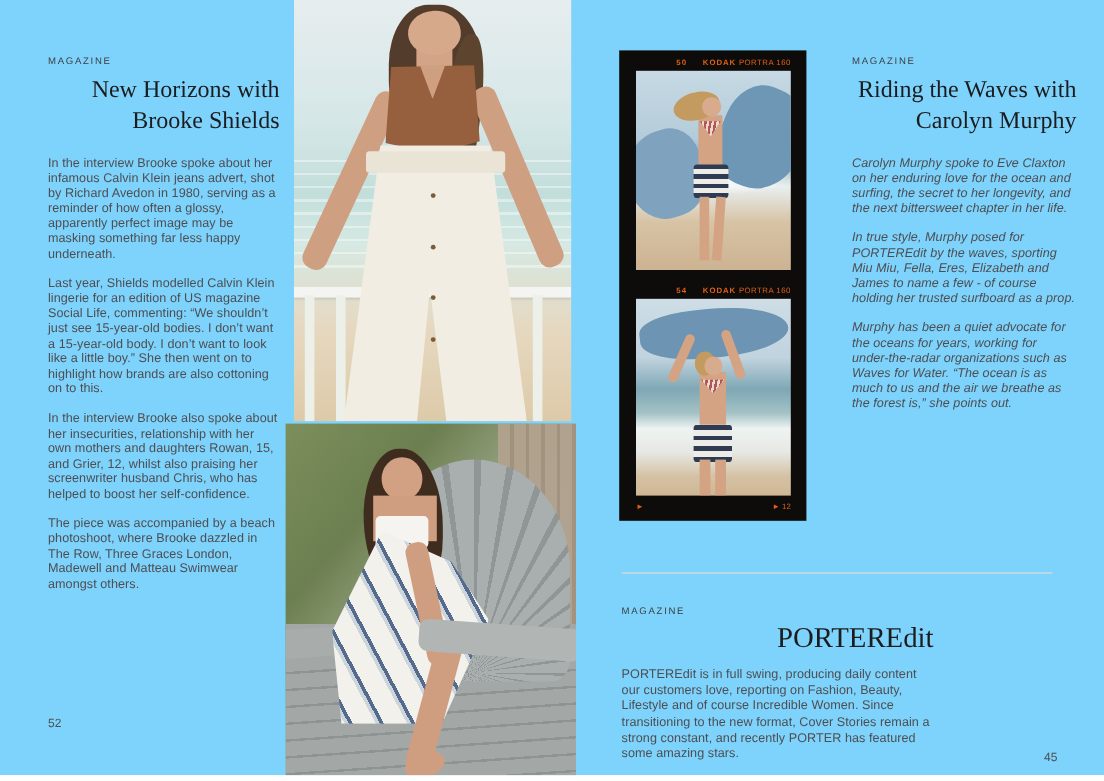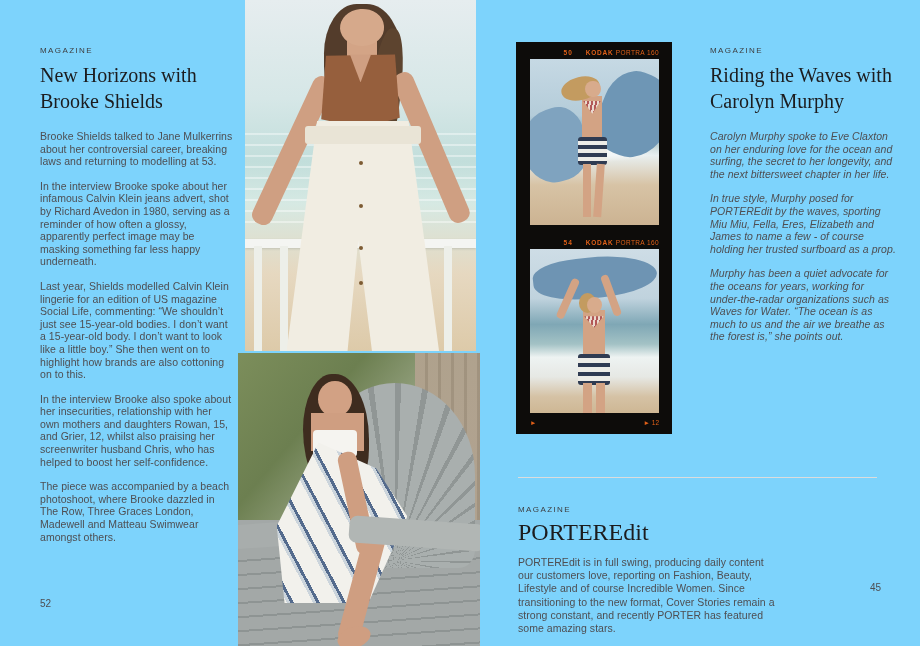--- a/index.html
+++ b/index.html
@@ -7,33 +7,33 @@
   .canvas {
     position:relative; width:920px; height:646px; background:#7dd3fc;
     overflow:hidden; font-family:"Liberation Sans", sans-serif;
   }
   
   .eyebrow {
     font-size:8px; letter-spacing:1.4px; color:#3d3d3f; font-weight:400;
   }
   .headline {
     font-family:"Liberation Serif", serif; font-weight:400;
-    font-size:20px; line-height:26px; color:#1c1c1e; margin-top:7px;
+    font-size:20px; line-height:26px; color:#1c1c1e; margin-top:7px;text-align:right;
   }
   .bodycopy p {
     font-size:10.5px; line-height:12.6px; color:#4e4e52;
     margin-bottom:12px; letter-spacing:0.05px;
   }
   .left-col  { position:absolute; left:40px;  top:46px; width:193px; }
   .right-col { position:absolute; left:710px; top:46px; width:187px; }
   .left-col .bodycopy  { margin-top:16px; }
   .right-col .bodycopy { margin-top:16px;font-style:italic; }
   .page-num { position:absolute; font-size:10px; color:#4e4e52; }
   .page-num.left  { left:40px;  top:598px; }
-  .page-num.right { left:870px; top:582px; }
+  .page-num.right { left:870px; top:626px; }
 
   
   .divider { position:absolute; left:518px; top:477px; width:359px; height:1px; background:#dcdcdc; }
   .porter { position:absolute; left:518px; top:505px; width:260px; }
   .porter .headline { font-size:24px; line-height:28px; margin-top:4px; }
   .porter .porter-body {
     font-size:10.5px; line-height:13.2px; color:#4e4e52; margin-top:10px; letter-spacing:0.05px;
   }
 
   
@@ -132,21 +132,20 @@
 </style>
 </head>
 <body>
 
 <div class="canvas">
 
   <div class="left-col">
     <div class="eyebrow">MAGAZINE</div>
     <h1 class="headline">New Horizons with Brooke Shields</h1>
     <div class="bodycopy">
-      <p>Brooke Shields talked to Jane Mulkerrins about her controversial career, breaking laws and returning to modelling at 53.</p>
       <p>In the interview Brooke spoke about her infamous Calvin Klein jeans advert, shot by Richard Avedon in 1980, serving as a reminder of how often a glossy, apparently perfect image may be masking something far less happy underneath.</p>
       <p>Last year, Shields modelled Calvin Klein lingerie for an edition of US magazine Social Life, commenting: “We shouldn’t just see 15-year-old bodies. I don’t want a 15-year-old body. I don’t want to look like a little boy.” She then went on to highlight how brands are also cottoning on to this.</p>
       <p>In the interview Brooke also spoke about her insecurities, relationship with her own mothers and daughters Rowan, 15, and Grier, 12, whilst also praising her screenwriter husband Chris, who has helped to boost her self-confidence.</p>
       <p>The piece was accompanied by a beach photoshoot, where Brooke dazzled in The Row, Three Graces London, Madewell and Matteau Swimwear amongst others.</p>
     </div>
   </div>
   <div class="page-num left">52</div>
 
   <div class="photo photo1">
     <div class="layer p1-waves"></div>

